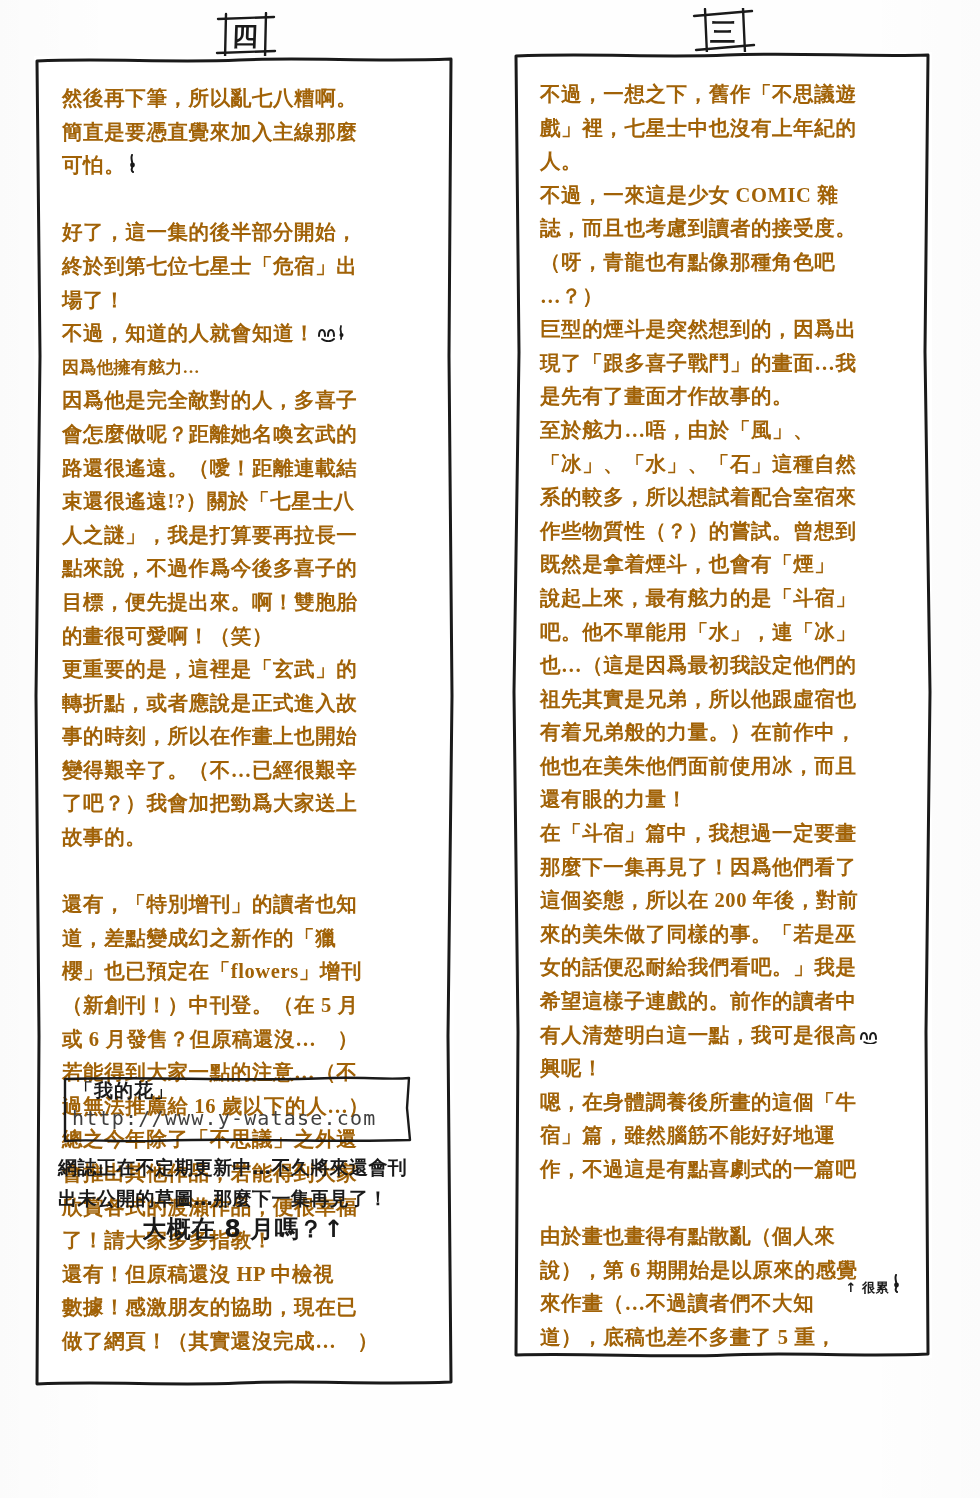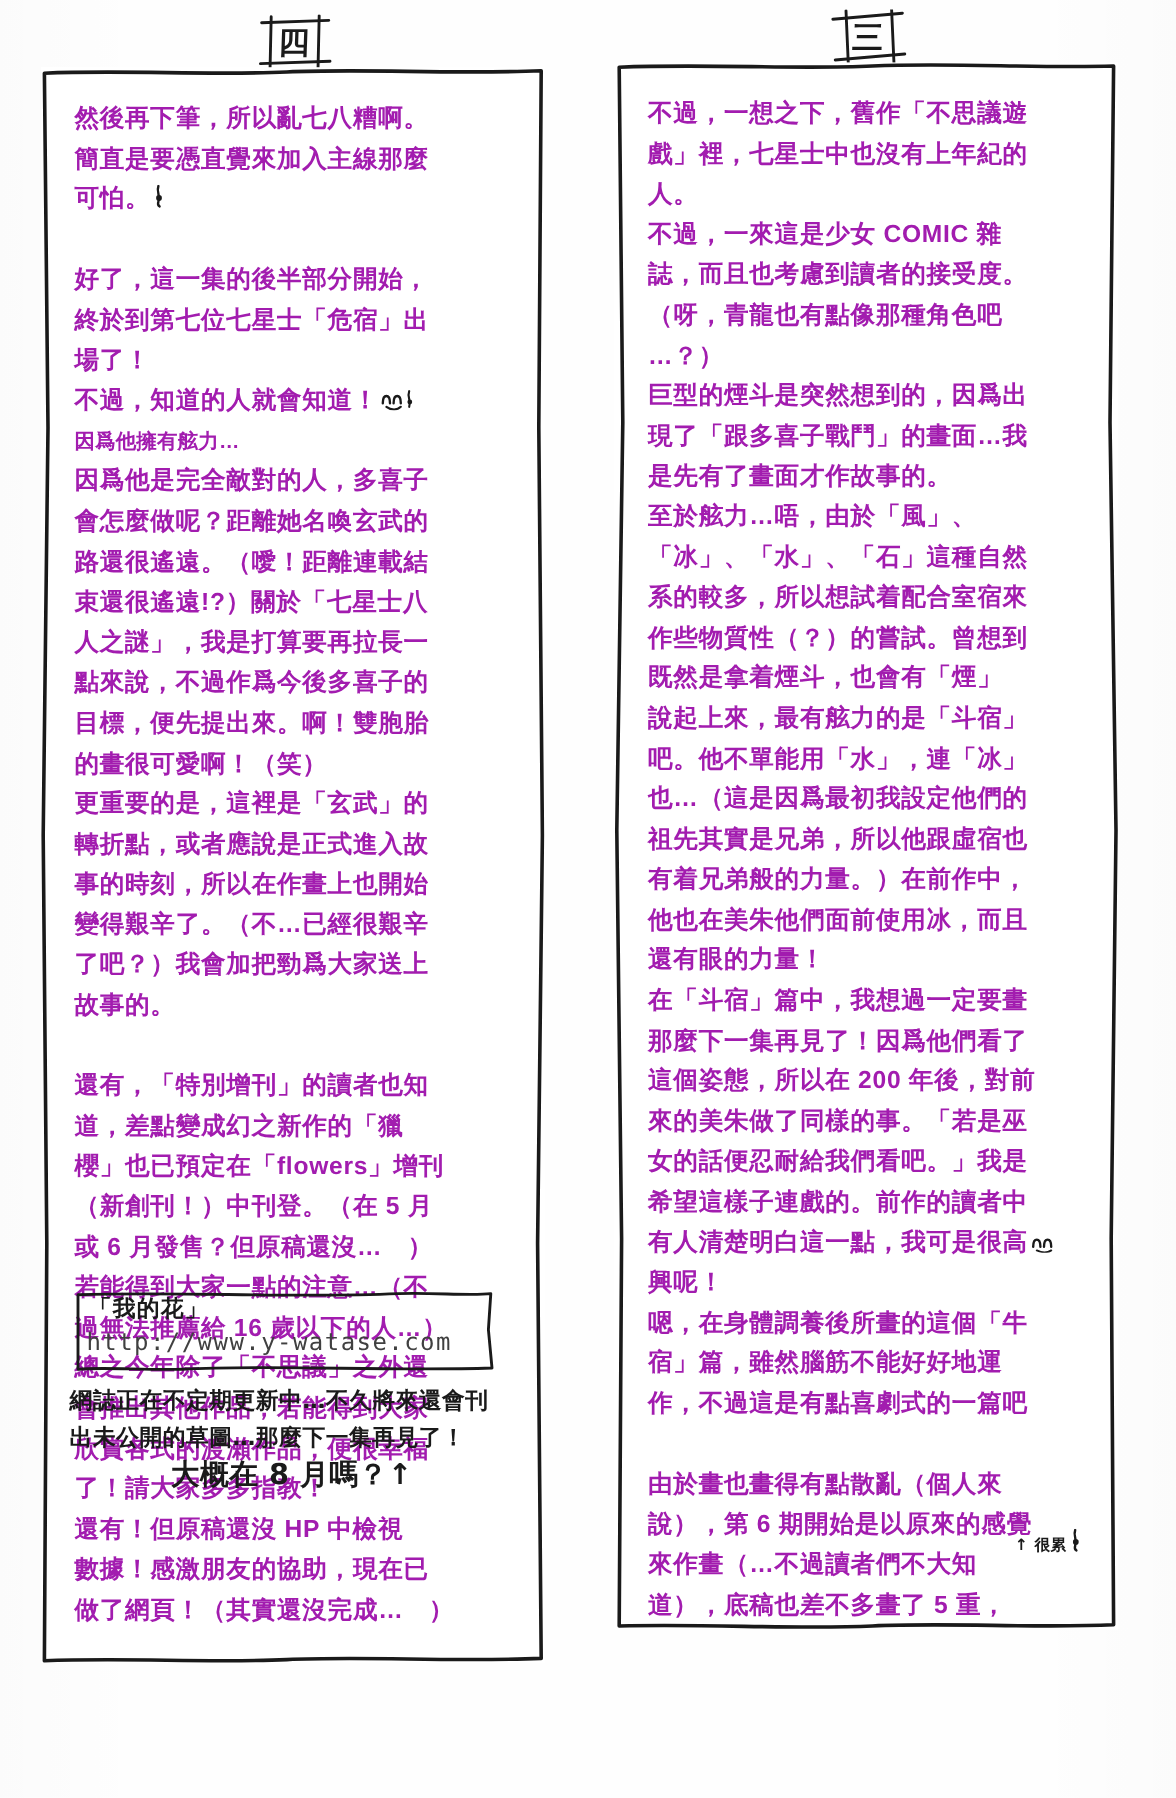--- a/index.html
+++ b/index.html
@@ -70,25 +70,25 @@
   }
   .tag-left  { left: 208px; top: 12px; }
   .tag-right { left: 686px; top: 8px;  }
 
   
   .col-text {
     position: absolute;
     left: 28px;
     right: 22px;
     top: 26px;
-    font-family: Liberation Sans, sans-serif;
+    font-family: Liberation Serif, serif;
     font-size: 20.5px;
     line-height: 33.6px;
     letter-spacing: 0.6px;
-    color: #a21caf;
+    color: #a16207;
     font-weight: 600;
   }
   .col-text .ln {
     white-space: nowrap;
     height: 33.6px;
   }
   .col-text .ln.small {
     font-size: 17px;
     letter-spacing: 0.2px;
   }

